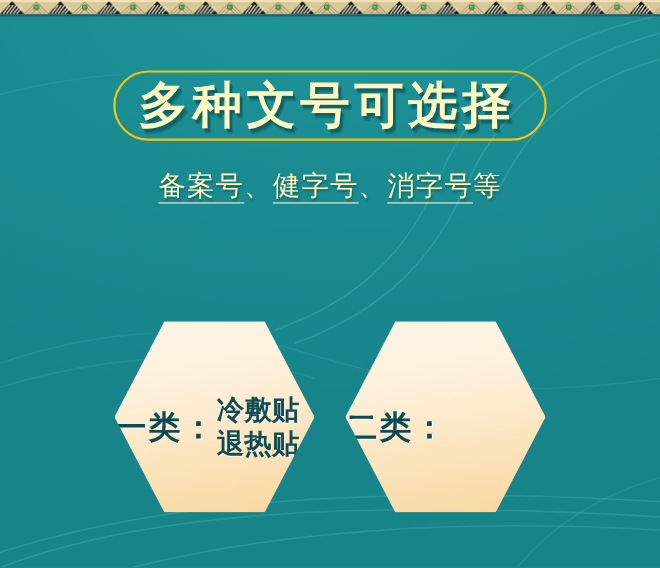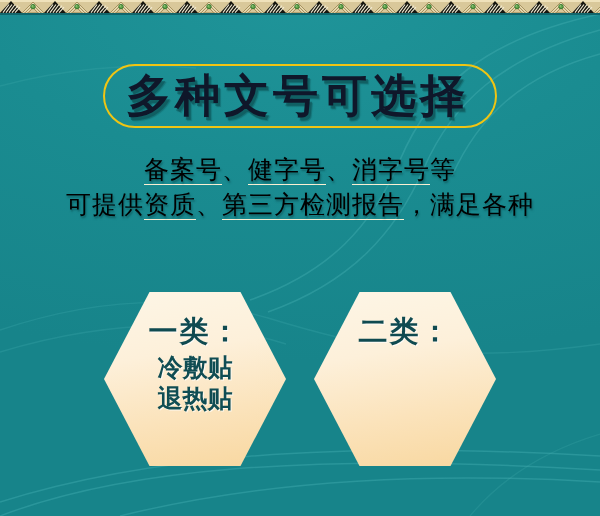--- a/index.html
+++ b/index.html
@@ -66,37 +66,37 @@
     left: 0; right: 16px;
     top: 58px;
     height: 76px;
     z-index: 4;
     display: flex;
     align-items: center;
     justify-content: center;
     font-size: 45px;
     font-weight: bold;
     letter-spacing: 4px;
-    color: #0f172a;
+    color: #fef9c3;
     font-family: "DejaVu Sans", "Liberation Sans", sans-serif;
     text-shadow:
       2px 3px 0 rgba(12, 78, 82, 0.55),
       3px 4px 1px rgba(10, 66, 70, 0.35);
     white-space: nowrap;
     padding-left: 11px;
   }
 
   
   .body-copy {
     position: absolute;
     left: 0; right: 0;
     top: 152px;
     z-index: 3;
     text-align: center;
-    color: #000000;
+    color: #fef9c3;
     font-size: 25px;
     line-height: 35px;
     letter-spacing: 1px;
     text-shadow: 1px 2px 2px rgba(8, 60, 64, 0.5);
     font-family: "Liberation Serif", "DejaVu Serif", serif;
   }
   .body-copy .line { display: block; white-space: nowrap; }
   .ul {
     border-bottom: 1.5px solid #fbf0d3;
     padding-bottom: 1px;
@@ -112,21 +112,21 @@
     background: linear-gradient(170deg, #fdf6e6 0%, #fdf0da 35%, #fbe3bb 68%, #f8d79f 100%);
     filter: drop-shadow(2px 5px 4px rgba(7, 56, 60, 0.45));
   }
   .hex-left  { left: 104px; top: 292px; }
   .hex-right { left: 314px; top: 292px; }
 
   .hex-inner {
     position: absolute;
     inset: 0;
     display: flex;
-    flex-direction: column;
+    flex-direction: row;
     align-items: center;
     justify-content: flex-start;
     padding-top: 20px;
     box-sizing: border-box;
     color: #114c52;
     font-family: "Liberation Serif", "DejaVu Serif", serif;
   }
   .hex-head {
     font-size: 29px;
     font-weight: bold;
@@ -210,21 +210,20 @@
       <rect x="0" y="0" width="600" height="14" fill="url(#bandRepeat)"></rect>
     </svg>
   </div>
   <div class="band-underline"></div>
 
   <div class="title-pill"></div>
   <div class="title-text">多种文号可选择</div>
 
   <div class="body-copy">
     <span class="line"><span class="ul">备案号</span><span>、</span><span class="ul">健字号</span><span>、</span><span class="ul">消字号</span><span>等</span></span>
-    <span class="line"><span>可提供</span><span class="ul">资质</span><span>、</span><span class="ul">第三方检测报告</span><span>，满足各种</span></span>
   </div>
 
   <div class="hex hex-left">
     <div class="hex-inner">
       <div class="hex-head">一类：</div>
       <div class="hex-body">
         <span>冷敷贴</span>
         <span>退热贴</span>
       </div>
     </div>

